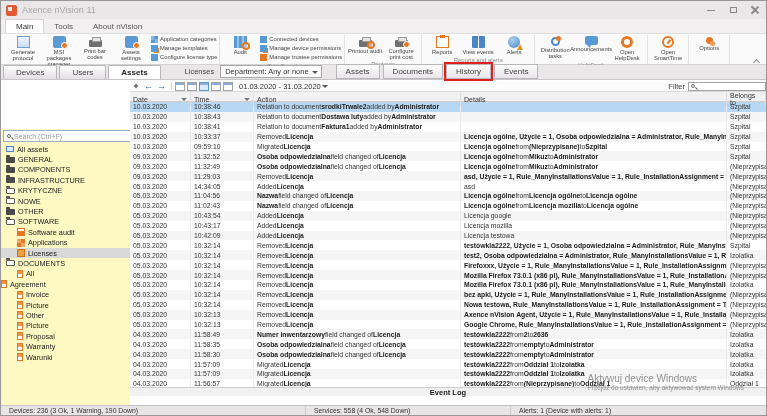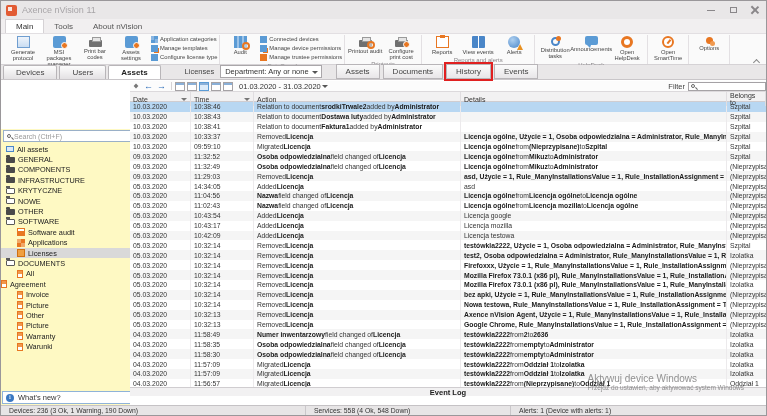--- a/index.html
+++ b/index.html
@@ -383,32 +383,32 @@
         <div class="titem" style="padding-left: 16px;">
           <div class="ticon t-doc"></div>
           <div style="display: inline;">Other</div>
         </div>
         <div class="titem" style="padding-left: 16px;">
           <div class="ticon t-doc"></div>
           <div style="display: inline;">Picture</div>
         </div>
         <div class="titem" style="padding-left: 16px;">
           <div class="ticon t-doc"></div>
+          <div style="display: inline;">Proposal</div>
+        </div>
+        <div class="titem" style="padding-left: 16px;">
+          <div class="ticon t-doc"></div>
           <div style="display: inline;">Warranty</div>
         </div>
         <div class="titem" style="padding-left: 16px;">
           <div class="ticon t-doc"></div>
           <div style="display: inline;">Warunki</div>
         </div>
       </div>
     <div class="treescroll"></div>
-    <div class="whatsnew">
-      <span class="infoicon"></span>
-      <span class="wnlabel">What's new?</span>
-    </div>
   </div>
 
   <div class="main">
     <div class="datebar">
       <span class="splitctl" style="position:static;margin:0 2px;transform:scale(.8);"></span>
       <span class="arrowbtn">←</span>
       <span class="arrowbtn">→</span>
       <span class="vsep"></span>
       <span class="calbtn"></span>
       <span class="calbtn"></span>

